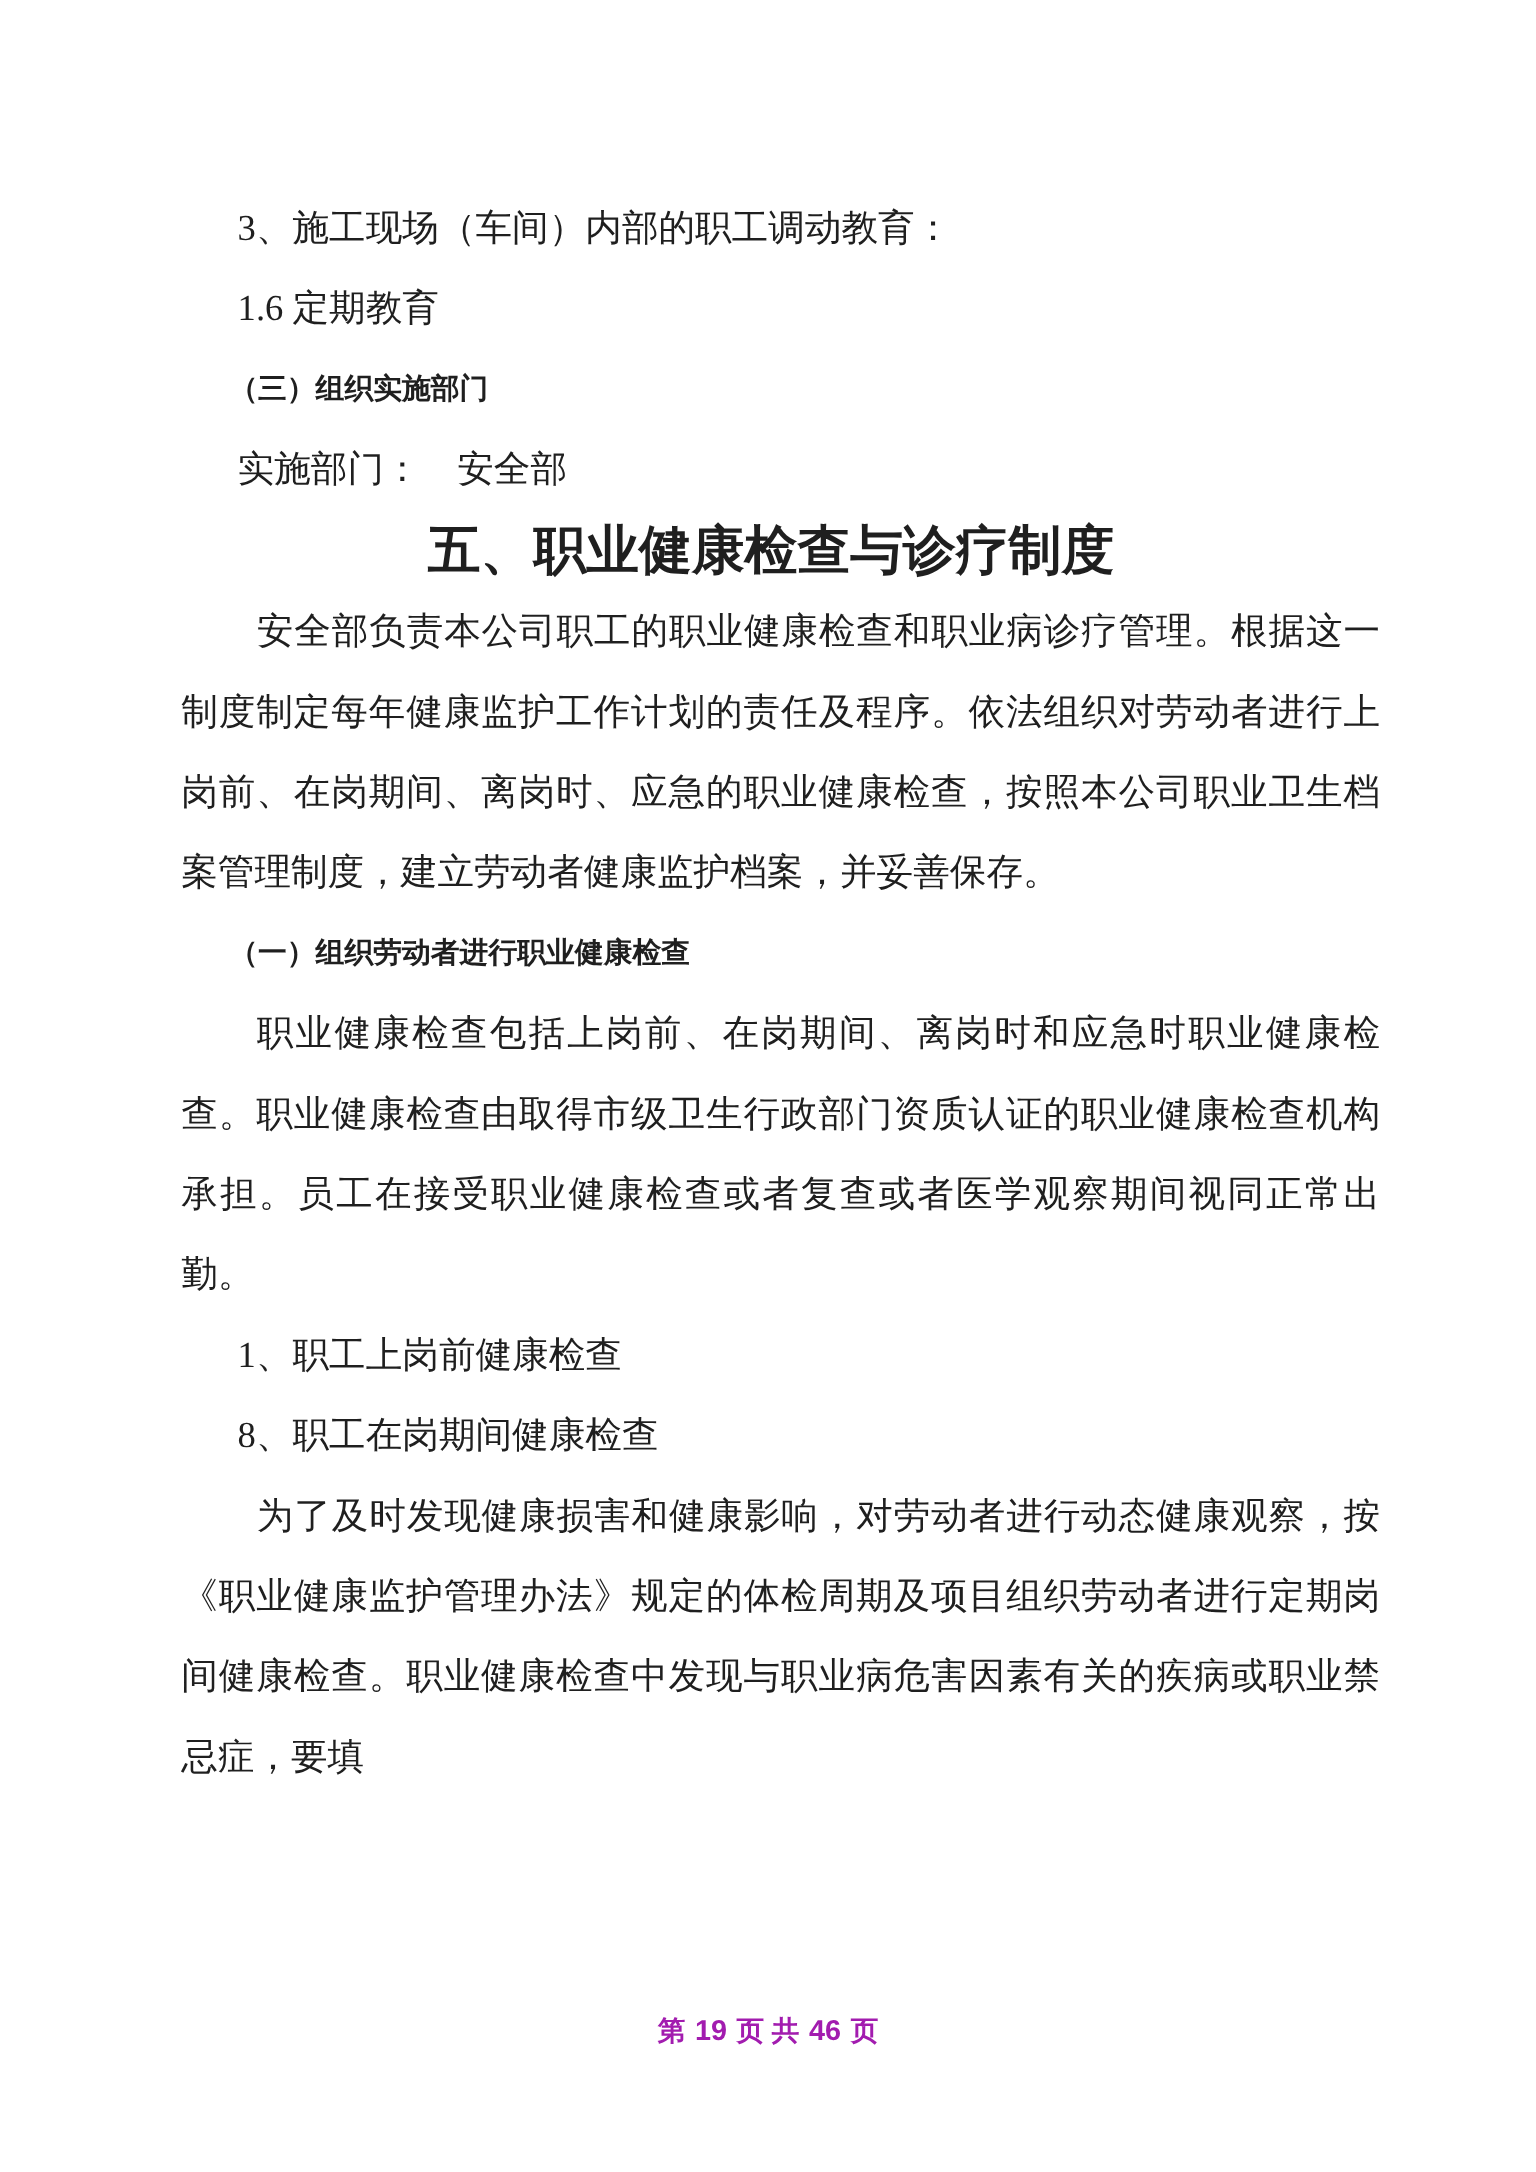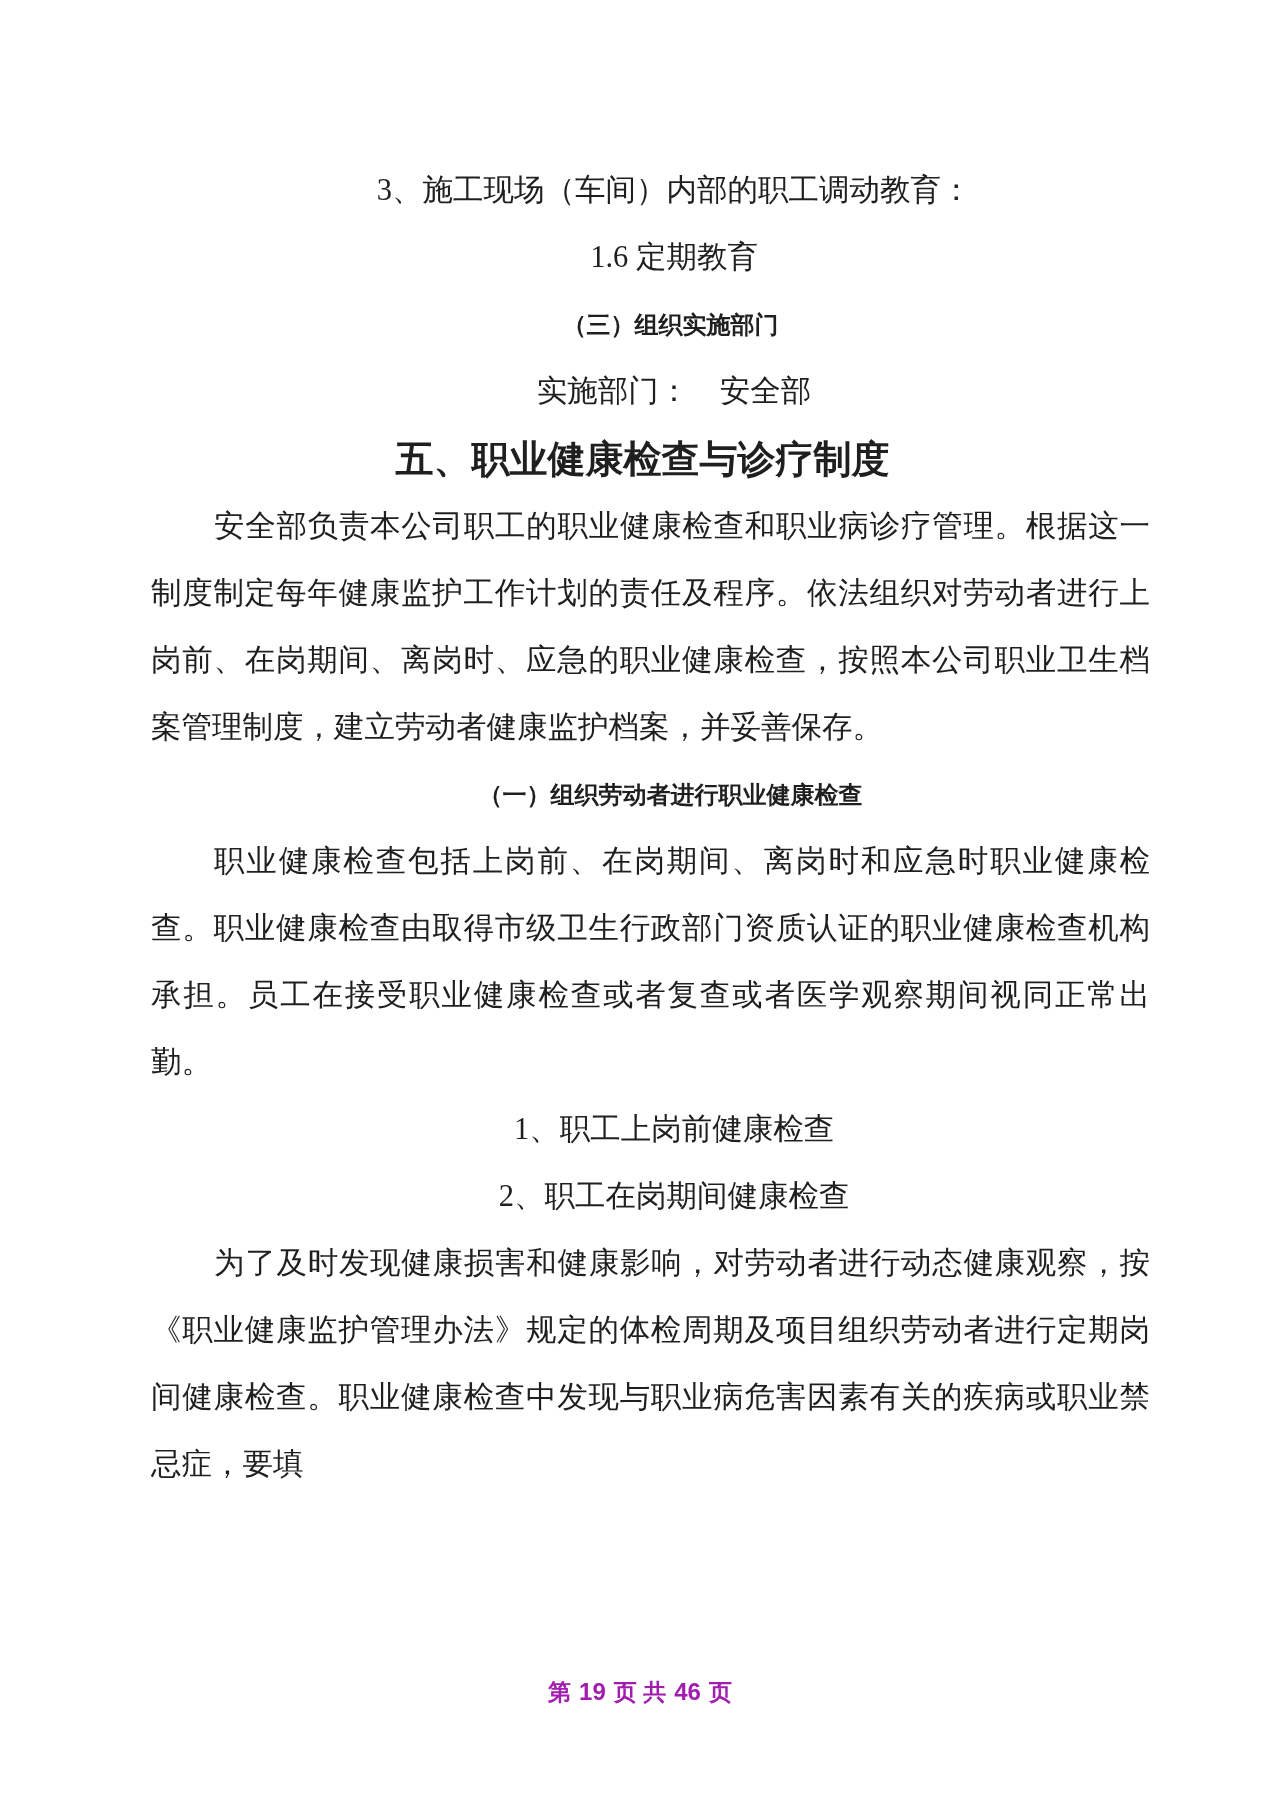--- a/index.html
+++ b/index.html
@@ -17,42 +17,41 @@
     color: #1f1f1f;
     overflow: hidden;
   }
   .block {
     margin: 0;
     padding: 0;
     font-family: "Liberation Serif", serif;
     font-size: 30.5px;
     line-height: 67px;
     color: #1f1f1f;
-    text-align: center;
   }
   .li {
     text-indent: 63px;
     white-space: nowrap;
   }
   .para {
     text-align: justify;
     text-indent: 63px;
     margin-left: 16px;
   }
   .h-sub {
     font-family: "Liberation Sans", sans-serif;
     font-weight: bold;
     font-size: 24px;
     text-indent: 56px;
     white-space: nowrap;
   }
   .h-main {
     font-family: "Liberation Sans", sans-serif;
     font-weight: bold;
-    font-size: 38px;
+    font-size: 44px;
     line-height: 68px;
     text-align: center;
     text-indent: 0;
     white-space: nowrap;
   }
   .footer {
     position: absolute;
     left: 0;
     right: 0;
     top: 1677px;
@@ -72,20 +71,20 @@
 
   <p class="block li">3、施工现场（车间）内部的职工调动教育：</p>
   <p class="block li">1.6 定期教育</p>
   <p class="block h-sub">（三）组织实施部门</p>
   <p class="block li">实施部门：　安全部</p>
   <p class="block h-main">五、职业健康检查与诊疗制度</p>
   <p class="block para">安全部负责本公司职工的职业健康检查和职业病诊疗管理。根据这一制度制定每年健康监护工作计划的责任及程序。依法组织对劳动者进行上岗前、在岗期间、离岗时、应急的职业健康检查，按照本公司职业卫生档案管理制度，建立劳动者健康监护档案，并妥善保存。</p>
   <p class="block h-sub">（一）组织劳动者进行职业健康检查</p>
   <p class="block para">职业健康检查包括上岗前、在岗期间、离岗时和应急时职业健康检查。职业健康检查由取得市级卫生行政部门资质认证的职业健康检查机构承担。员工在接受职业健康检查或者复查或者医学观察期间视同正常出勤。</p>
   <p class="block li">1、职工上岗前健康检查</p>
-  <p class="block li">2、职工在岗期间健康检查</p>
+  <p class="block li">8、职工在岗期间健康检查</p>
   <p class="block para">为了及时发现健康损害和健康影响，对劳动者进行动态健康观察，按《职业健康监护管理办法》规定的体检周期及项目组织劳动者进行定期岗间健康检查。职业健康检查中发现与职业病危害因素有关的疾病或职业禁忌症，要填</p>
 
   <div class="footer">
     <span>第</span><span class="num">19</span><span>页 共</span><span class="num">46</span><span>页</span>
   </div>
 
 </div>
 
 </body></html>

